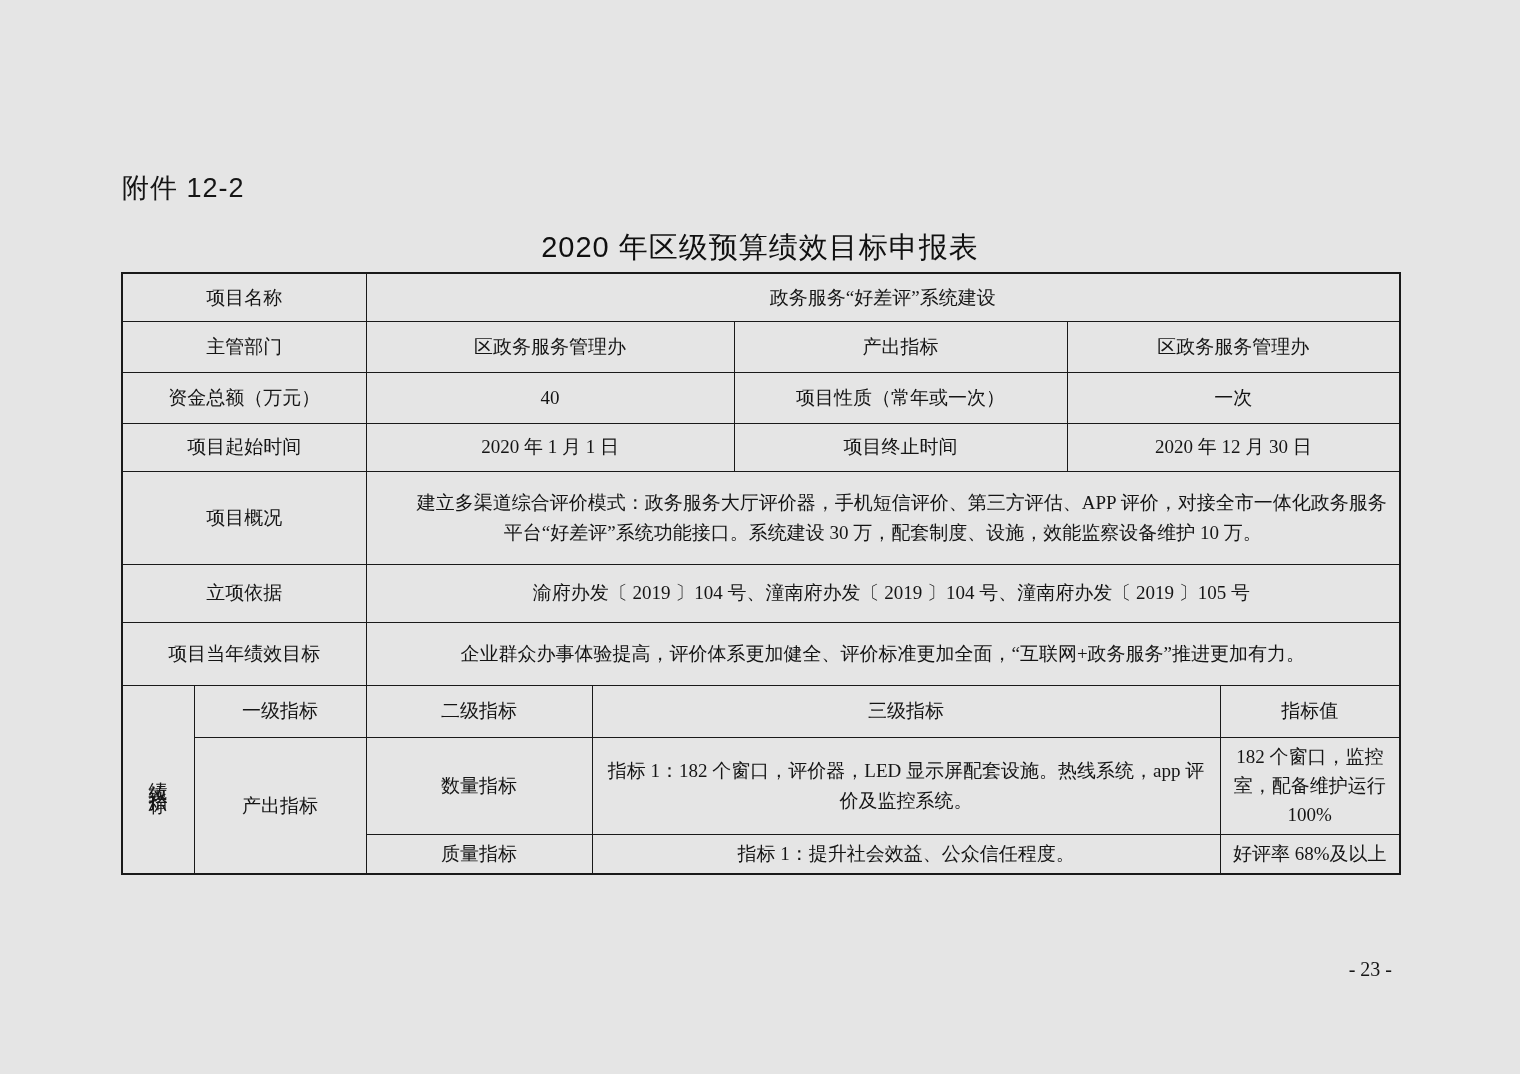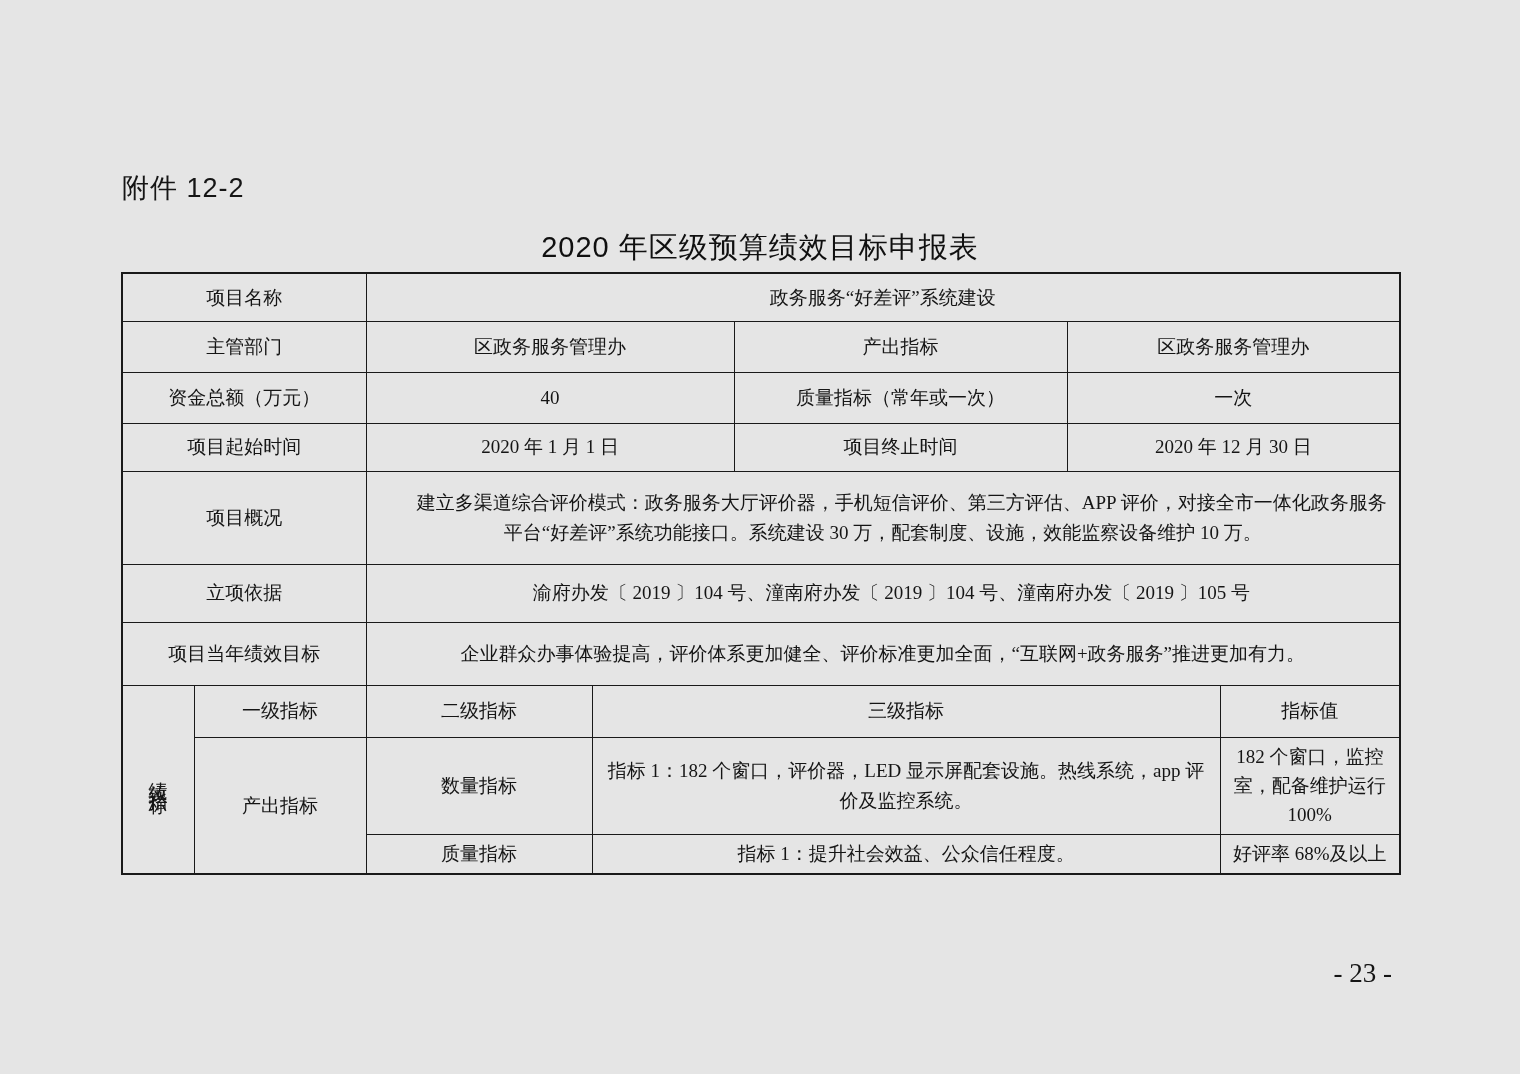--- a/index.html
+++ b/index.html
@@ -63,21 +63,21 @@
     display: inline-block;
     writing-mode: vertical-lr;
     text-orientation: upright;
     letter-spacing: 5px;
     font-size: 19px;
   }
   td.value-cell { padding: 4px 8px; margin-left: 44px; }
   .page-number {
     position: absolute;
     right: 128px; top: 958px;
-    font-size: 27px;
+    font-size: 20px;
     font-family: "Liberation Serif", "DejaVu Serif", serif;
     color: #151515;
   }
 </style>
 </head>
 <body>
 
 <div class="page">
 
   <div class="attachment-label">附件 12-2</div>
@@ -104,21 +104,21 @@
     <tr style="height:51px">
       <td colspan="2">主管部门</td>
       <td colspan="2">区政务服务管理办</td>
       <td>产出指标</td>
       <td colspan="2">区政务服务管理办</td>
     </tr>
 
     <tr style="height:51px">
       <td colspan="2">资金总额（万元）</td>
       <td colspan="2">40</td>
-      <td>质量指标（常年或一次）</td>
+      <td>项目性质（常年或一次）</td>
       <td colspan="2">一次</td>
     </tr>
 
     <tr style="height:48px">
       <td colspan="2">项目起始时间</td>
       <td colspan="2">2020 年 1 月 1 日</td>
       <td>项目终止时间</td>
       <td colspan="2">2020 年 12 月 30 日</td>
     </tr>
 

